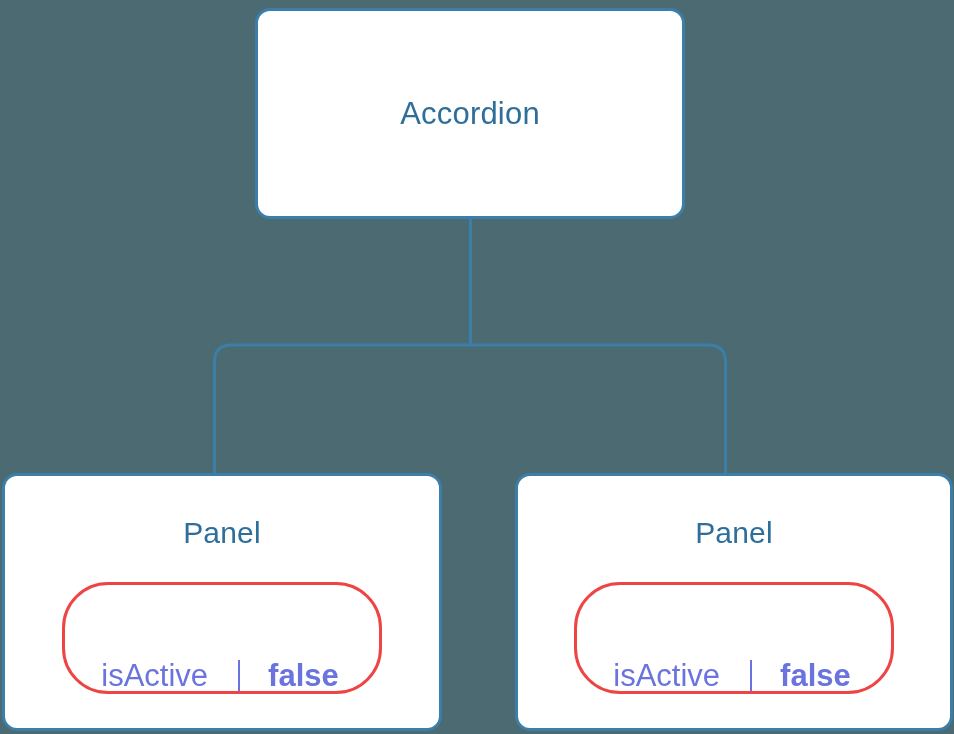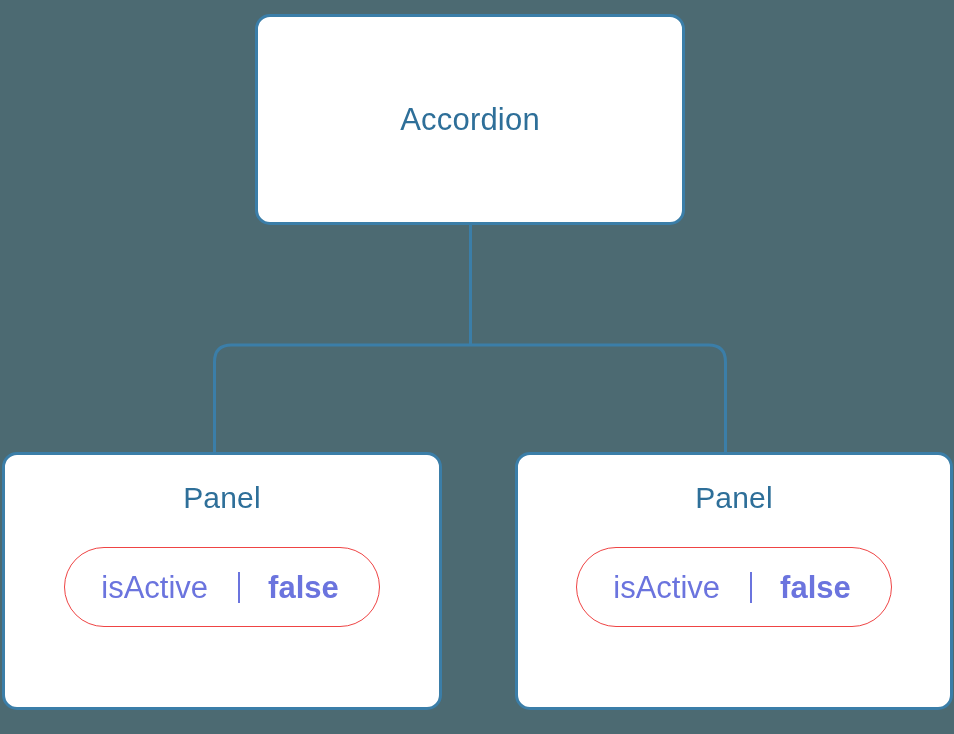--- a/index.html
+++ b/index.html
@@ -39,32 +39,32 @@
     border: 3px solid #3b7ea8;
     border-radius: 15px;
     box-sizing: border-box;
     display: flex;
     flex-direction: column;
     align-items: center;
   }
 
   .node-root {
     left: 255px;
-    top: 14px;
+    top: 8px;
     width: 430px;
     height: 211px;
     justify-content: center;
   }
 
   .node-child {
-    top: 452px;
+    top: 473px;
     width: 440px;
     height: 258px;
     justify-content: flex-start;
-    padding-top: 28px;
+    padding-top: 42px;
   }
 
   .node-child-left  { left: 2px;   width: 440px; }
   .node-child-right { left: 515px; width: 438px; }
 
   .node-title {
     color: #2e6f99;
     font-size: 31px;
     font-weight: 400;
     letter-spacing: 0.2px;
@@ -74,23 +74,23 @@
   }
 
   .node-child .node-title {
     font-size: 30px;
   }
 
   
   .state-pill {
     margin-top: 34px;
     display: flex;
-    align-items: center;
-    height: 80px;
-    border: 1px solid #ef4444;
+    align-items: flex-end;
+    height: 112px;
+    border: 3px solid #ef4444;
     border-radius: 46px;
     background: transparent;
     box-sizing: border-box;
     overflow: hidden;
   }
 
   .pill-key,
   .pill-value {
     display: flex;
     align-items: center;

